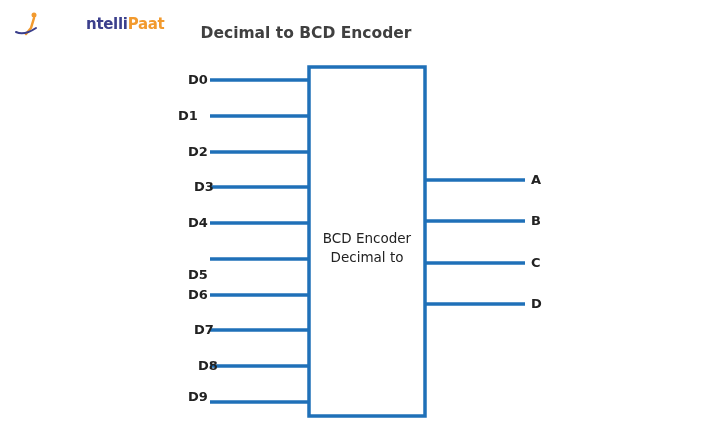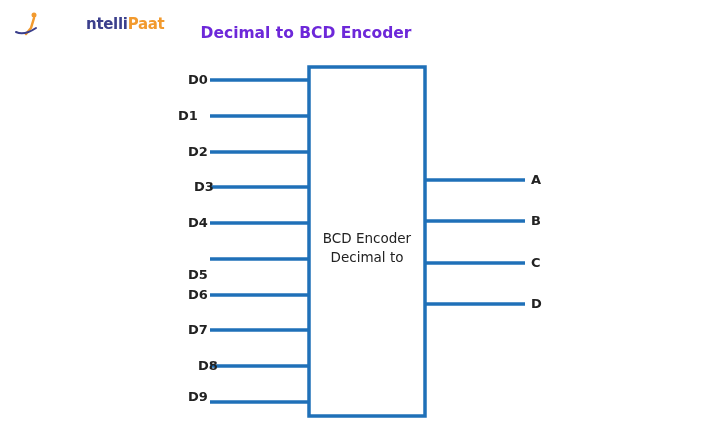--- a/index.html
+++ b/index.html
@@ -2,21 +2,21 @@
 <html><head>
 <meta charset="utf-8">
 <style>
   html, body { margin:0; padding:0; background:#ffffff; }
   body { width:720px; height:437px; position:relative; overflow:hidden; font-family:"DejaVu Sans", sans-serif; }
   .logo { position:absolute; left:14px; top:10px; height:28px; display:flex; align-items:center; }
   .logo-mark { position:absolute; left:0; top:0; }
   .logo-text { position:absolute; left:24px; top:5px; font-size:15px; font-weight:bold; letter-spacing:-0.3px; white-space:nowrap;margin-left:48px; }
   .logo-text .a { color:#3b3f8c; }
   .logo-text .b { color:#f29a2e; }
-  .title { position:absolute; left:0; width:612px; top:24px; text-align:center; font-size:15.5px; font-weight:bold; color:#6d28d9; }
+  .title { position:absolute; left:0; width:612px; top:24px; text-align:center; font-size:15.5px; font-weight:bold; color:#404040; }
   svg.diagram { position:absolute; left:0; top:0; }
   .in-label { position:absolute; font-size:13px; font-weight:bold; color:#222; width:40px; text-align:center; }
   .out-label { position:absolute; font-size:13px; font-weight:bold; color:#222; }
   .box-label { position:absolute; left:309px; width:116px; top:229px; text-align:center; font-size:13.5px; color:#222; line-height:19px; }
 </style>
 </head>
 <body>
 
 <div class="logo">
   <svg class="logo-mark" width="26" height="30" viewBox="0 0 26 30">
@@ -49,21 +49,21 @@
   </g>
 </svg>
 
 <div class="in-label" style="left:178px;top:72px">D0</div>
 <div class="in-label" style="left:168px;top:108px">D1</div>
 <div class="in-label" style="left:178px;top:144px">D2</div>
 <div class="in-label" style="left:184px;top:179px">D3</div>
 <div class="in-label" style="left:178px;top:215px">D4</div>
 <div class="in-label" style="left:178px;top:267px">D5</div>
 <div class="in-label" style="left:178px;top:287px">D6</div>
-<div class="in-label" style="left:178px;top:322px">D7</div>
+<div class="in-label" style="left:184px;top:322px">D7</div>
 <div class="in-label" style="left:188px;top:358px">D8</div>
 <div class="in-label" style="left:178px;top:389px">D9</div>
 
 <div class="out-label" style="left:531px;top:172px">A</div>
 <div class="out-label" style="left:531px;top:213px">B</div>
 <div class="out-label" style="left:531px;top:255px">C</div>
 <div class="out-label" style="left:531px;top:296px">D</div>
 
 <div class="box-label">
   <div>BCD Encoder</div>

